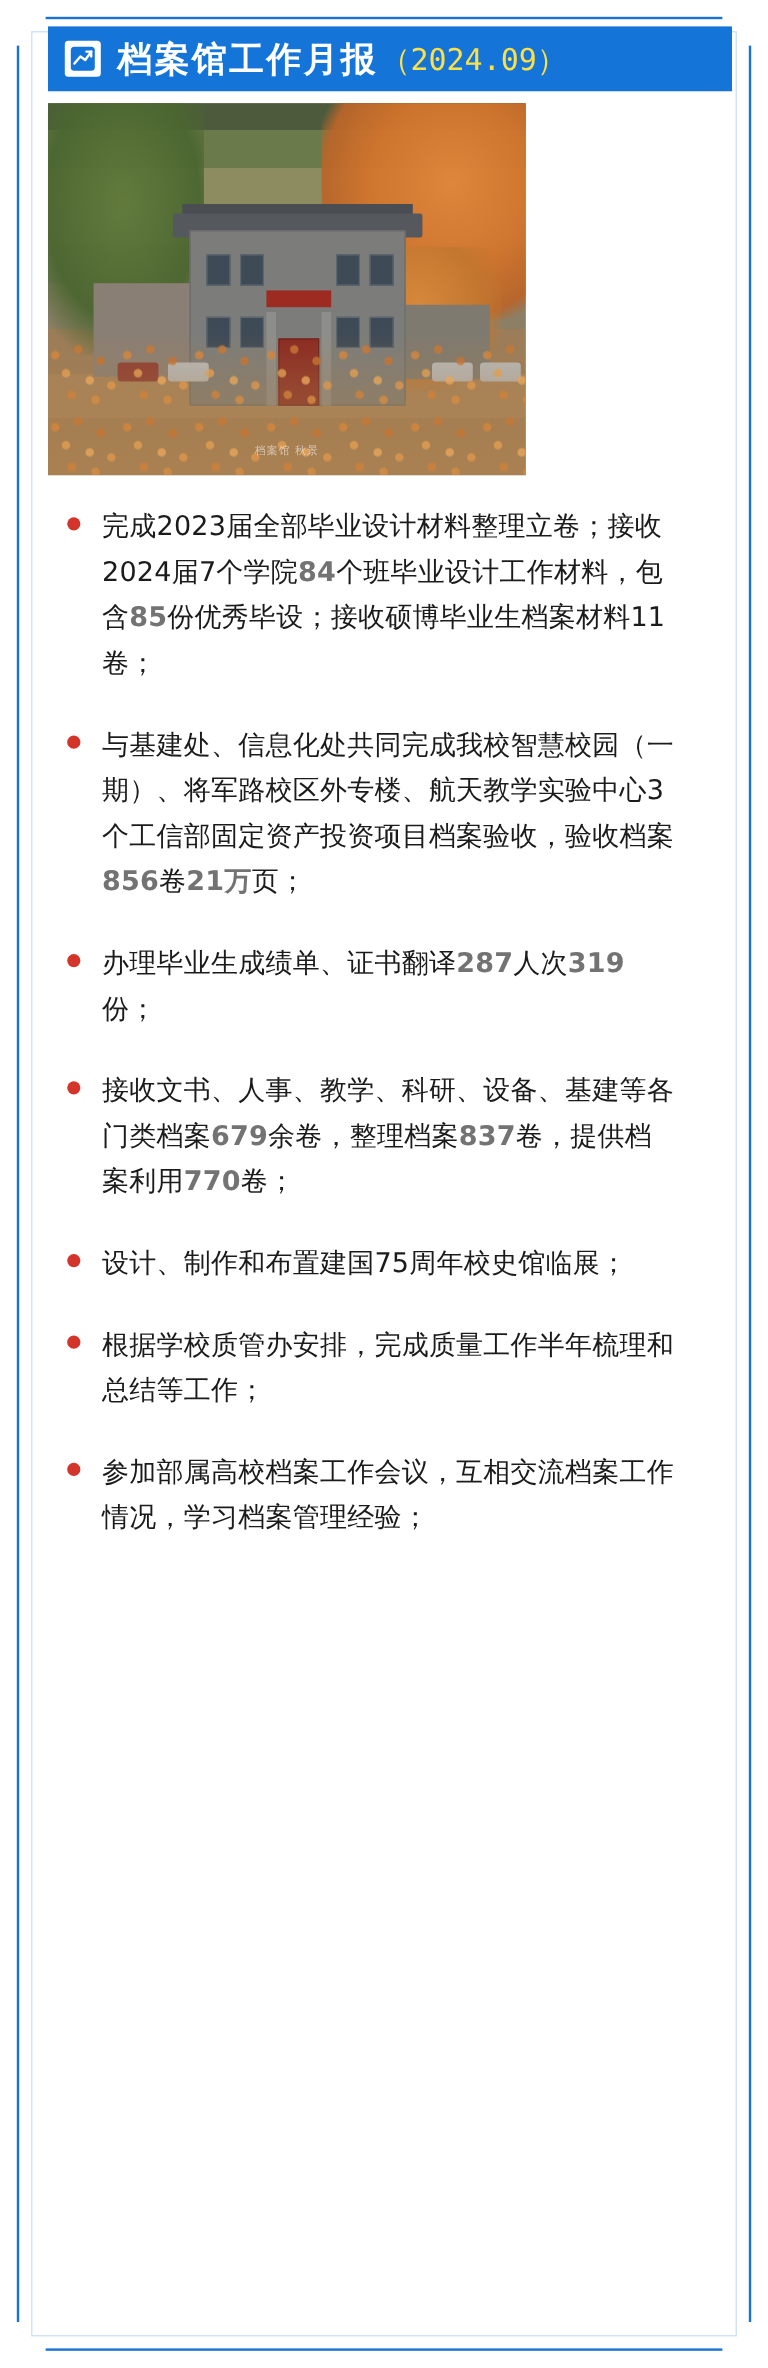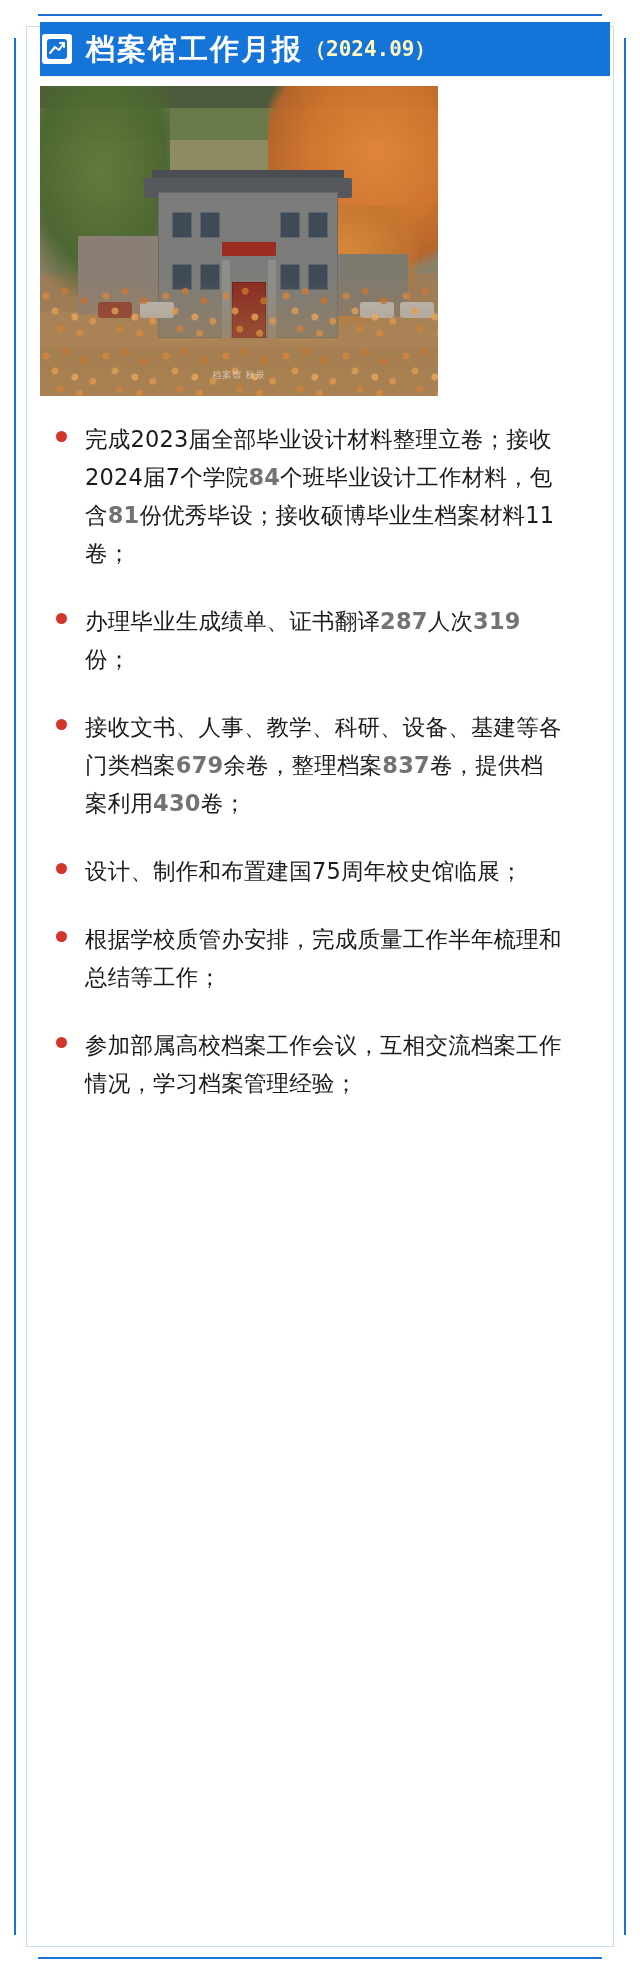--- a/index.html
+++ b/index.html
@@ -58,21 +58,21 @@
   .title-bar {
     position: absolute;
     left: 40px;
     top: 22px;
     width: 570px;
     height: 54px;
     background: #1574d8;
     display: flex;
     align-items: center;
     box-sizing: border-box;
-    padding-left: 2px;
+    padding-left: 14px;
     box-shadow: 0 1px 0 rgba(0,0,0,0.05);
   }
   .title-icon {
     width: 30px;
     height: 30px;
     background: #ffffff;
     border-radius: 3px;
     margin-right: 14px;
     display: flex;
     align-items: center;
@@ -82,23 +82,23 @@
   .title-icon svg { display: block; }
   .title-main {
     color: #ffffff;
     font-size: 29px;
     font-weight: bold;
     letter-spacing: 2px;
     line-height: 1;
     font-family: "DejaVu Sans", "Liberation Sans", sans-serif;
   }
   .title-sub {
-    color: #fef9c3;
-    font-size: 21px;
-    font-weight: bold;
+    color: #fde047;
+    font-size: 25px;
+    font-weight: normal;
     letter-spacing: 0px;
     line-height: 1;
     margin-left: 2px;
     font-family: "DejaVu Sans Mono", "Liberation Mono", monospace;
   }
 
   
   .photo-wrap {
     position: absolute;
     left: 40px;
@@ -329,29 +329,33 @@
       <div class="car" style="left:360px;"></div>
 
       <div class="leaves"></div>
       <div class="watermark">档案馆 秋景</div>
     </div>
   </div>
 
   <div class="list">
     <div class="item">
       <span class="bullet" style="background: rgb(212, 53, 42);"></span>
-      <span class="item-text">完成2023届全部毕业设计材料整理立卷；接收2024届7个学院<b>84</b>个班毕业设计工作材料，包含<b>81</b>份优秀毕设；接收硕博毕业生档案材料11卷；</span>
+      <span class="item-text">完成2023届全部毕业设计材料整理立卷；接收2024届7个学院<b>84</b>个班毕业设计工作材料，包含<b>85</b>份优秀毕设；接收硕博毕业生档案材料11卷；</span>
+    </div>
+    <div class="item">
+      <span class="bullet" style="background: rgb(212, 53, 42);"></span>
+      <span class="item-text">与基建处、信息化处共同完成我校智慧校园（一期）、将军路校区外专楼、航天教学实验中心3个工信部固定资产投资项目档案验收，验收档案<b>856</b>卷<b>21万</b>页；</span>
     </div>
     <div class="item">
       <span class="bullet" style="background: rgb(212, 53, 42);"></span>
       <span class="item-text">办理毕业生成绩单、证书翻译<b>287</b>人次<b>319</b>份；</span>
     </div>
     <div class="item">
       <span class="bullet" style="background: rgb(212, 53, 42);"></span>
-      <span class="item-text">接收文书、人事、教学、科研、设备、基建等各门类档案<b>679</b>余卷，整理档案<b>837</b>卷，提供档案利用<b>430</b>卷；</span>
+      <span class="item-text">接收文书、人事、教学、科研、设备、基建等各门类档案<b>679</b>余卷，整理档案<b>837</b>卷，提供档案利用<b>770</b>卷；</span>
     </div>
     <div class="item">
       <span class="bullet" style="background: rgb(212, 53, 42);"></span>
       <span class="item-text">设计、制作和布置建国75周年校史馆临展；</span>
     </div>
     <div class="item">
       <span class="bullet" style="background: rgb(212, 53, 42);"></span>
       <span class="item-text">根据学校质管办安排，完成质量工作半年梳理和总结等工作；</span>
     </div>
     <div class="item">

